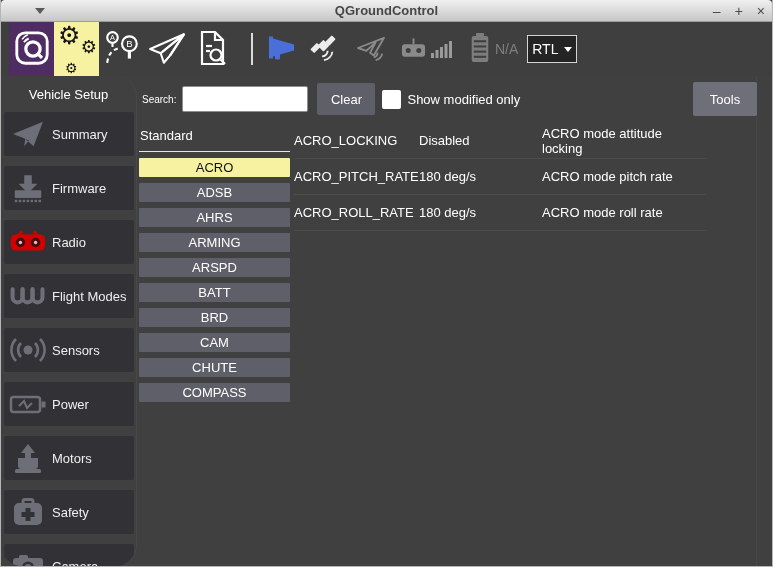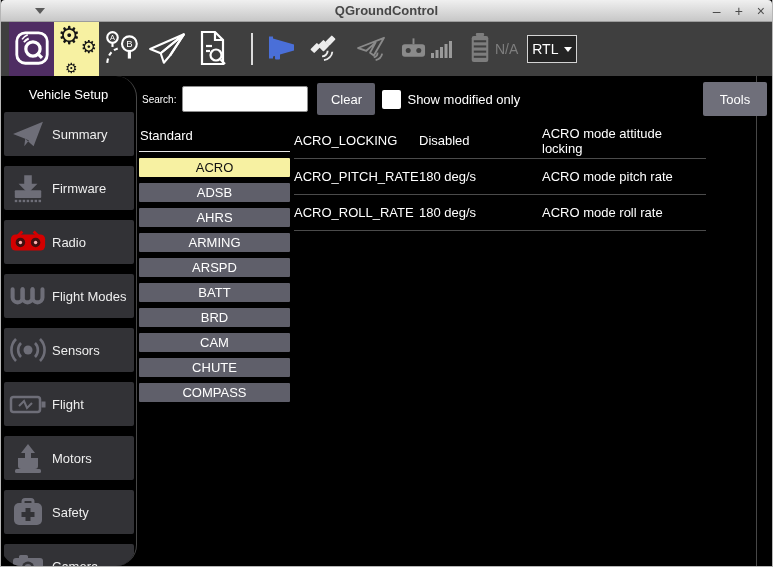--- a/index.html
+++ b/index.html
@@ -1,18 +1,18 @@
 <!DOCTYPE html>
 <html><head>
 <meta charset="utf-8">
 <style>
   * { box-sizing: border-box; margin: 0; padding: 0; }
   html, body { background: #555; font-family: "Liberation Sans", sans-serif; }
   .window {
-    position: relative; width: 773px; height: 567px; background: #000000;
+    position: relative; width: 773px; height: 567px; background: #404040;
     border: 1px solid #b6b6b6; border-top: none;
     display: flex; flex-direction: column; overflow: hidden;
   }
   
   .titlebar {
     flex: 0 0 22px; background: linear-gradient(#f0f0f0, #c7c7c7);
     border-bottom: 1px solid #9c9c9c; border-radius: 4px 4px 0 0;
     display: flex; align-items: center; justify-content: center; position: relative;
   }
   .menu-caret { position: absolute; left: 34px; top: 8px; width: 0; height: 0;
@@ -49,21 +49,21 @@
   .sb-item .lbl { color: #eee; font-size: 13px; }
   .main { flex: 1; display: flex; flex-direction: column; position: relative; }
   .search-row { flex: 0 0 46px; display: flex; align-items: center; padding-left: 5px; position: relative; z-index: 2; }
   .search-label { color: #fff; font-size: 10px; }
   .search-input { width: 126px; height: 26px; margin-left: 6px; border: 1px solid #8e8e8e; border-radius: 2px;
     background: #fff; font-size: 13px; padding: 0 4px; font-family: inherit; }
   .clear-btn { width: 58px; height: 32px; margin-left: 9px; background: #5f5f6a; border: none; border-radius: 2px;
     color: #fff; font-size: 13px; font-family: inherit; }
   .chk { width: 19px; height: 19px; margin-left: 7px; background: #fff; border-radius: 2px; }
   .chk-label { color: #fff; font-size: 13px; margin-left: 6px; }
-  .tools-btn { margin-left: auto; margin-right: 5px; width: 64px; height: 34px; background: #6f6f7a; border: none;
+  .tools-btn { margin-left: auto; margin-right: 15px; width: 64px; height: 34px; background: #6f6f7a; border: none;
     border-radius: 2px; color: #fff; font-size: 13px; font-family: inherit; }
   .body { flex: 1; display: flex; padding-left: 2px; overflow: hidden; }
   .categories { flex: 0 0 151px; }
   .cat-header { color: #fff; font-size: 13px; padding: 6px 0 8px 1px; border-bottom: 1px solid #e6e6e6; }
   .cat-btn { width: 100%; height: 19px; margin-top: 6px; background: #5f5f6a; border: none; border-radius: 1px;
     color: #fff; font-size: 13px; font-family: inherit; display: flex; align-items: center; justify-content: center; }
   .cat-btn.selected { background: #f7f1a2; color: #111; }
   .params { width: 412px; margin-left: 4px; padding-top: 1px; }
   .p-row { height: 36px; display: grid; grid-template-columns: 125px 123px 1fr; align-items: center;
     border-bottom: 1px solid #4b4b4b; color: #fff; font-size: 13px; }
@@ -281,21 +281,21 @@
       </div>
 
       <div class="sb-item">
         <span class="icn">
           <svg width="38" height="23" viewBox="0 0 38 23" fill="none" stroke="#6e6e78" stroke-width="2.5">
             <rect x="2" y="4" width="29" height="15" rx="2.5"></rect>
             <rect x="32.5" y="8.5" width="4" height="6" fill="#6e6e78" stroke="none"></rect>
             <path d="M10 13 l5-5 3 7 5-5" stroke-width="2"></path>
           </svg>
         </span>
-        <span class="lbl">Flight</span>
+        <span class="lbl">Power</span>
       </div>
 
       <div class="sb-item">
         <span class="icn">
           <svg width="32" height="31" viewBox="0 0 32 31" fill="#6e6e78">
             <polygon points="16,1 23,10 19,10 19,15 13,15 13,10 9,10"></polygon>
             <path d="M6 15 h20 v8 a3 3 0 0 1 -3 3 h-14 a3 3 0 0 1 -3 -3 Z"></path>
             <rect x="3" y="26" width="26" height="4" rx="1.5"></rect>
           </svg>
         </span>

